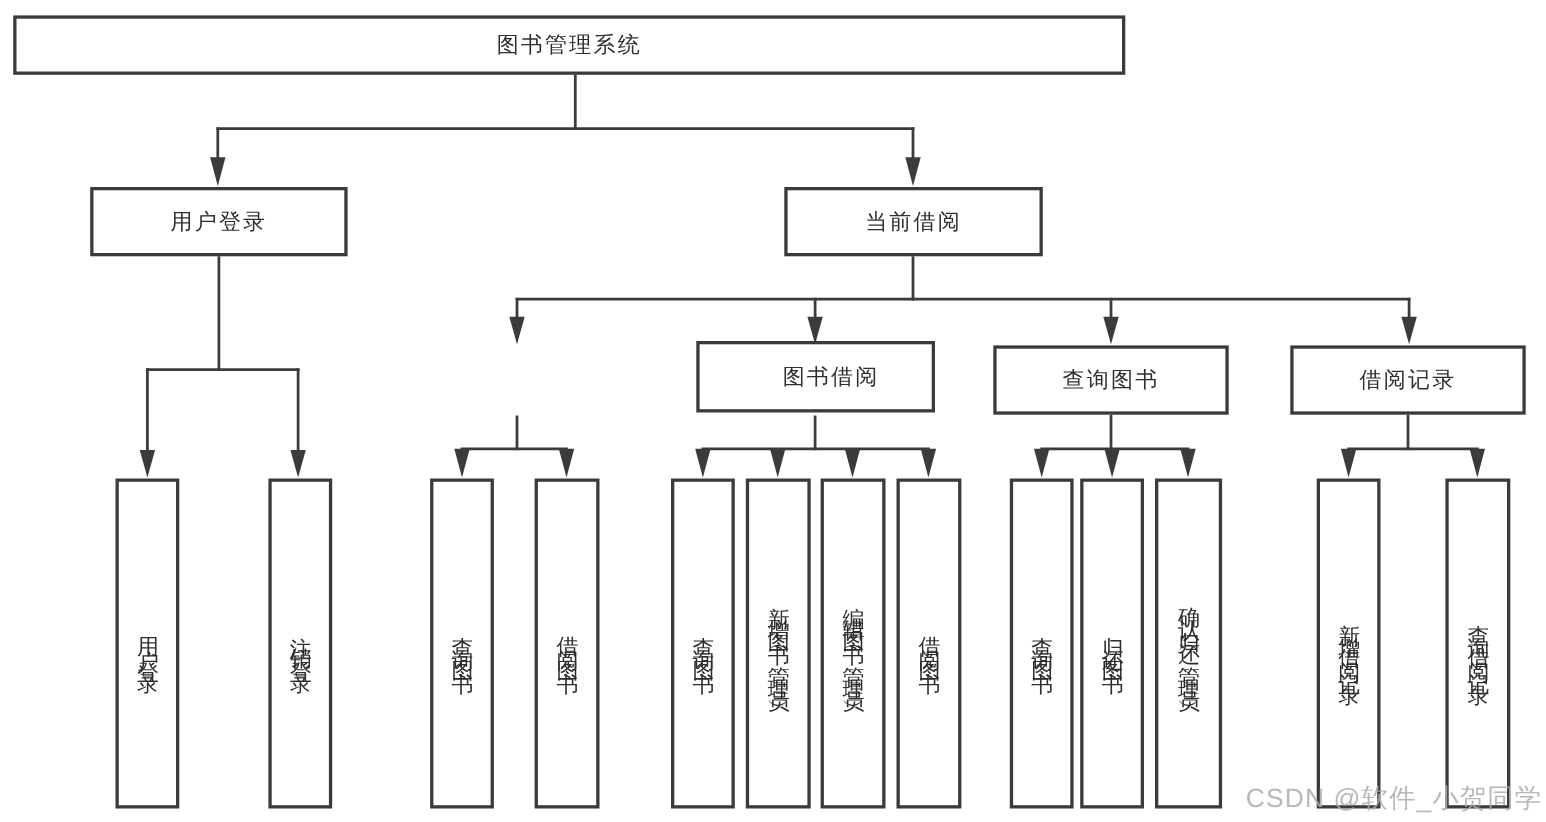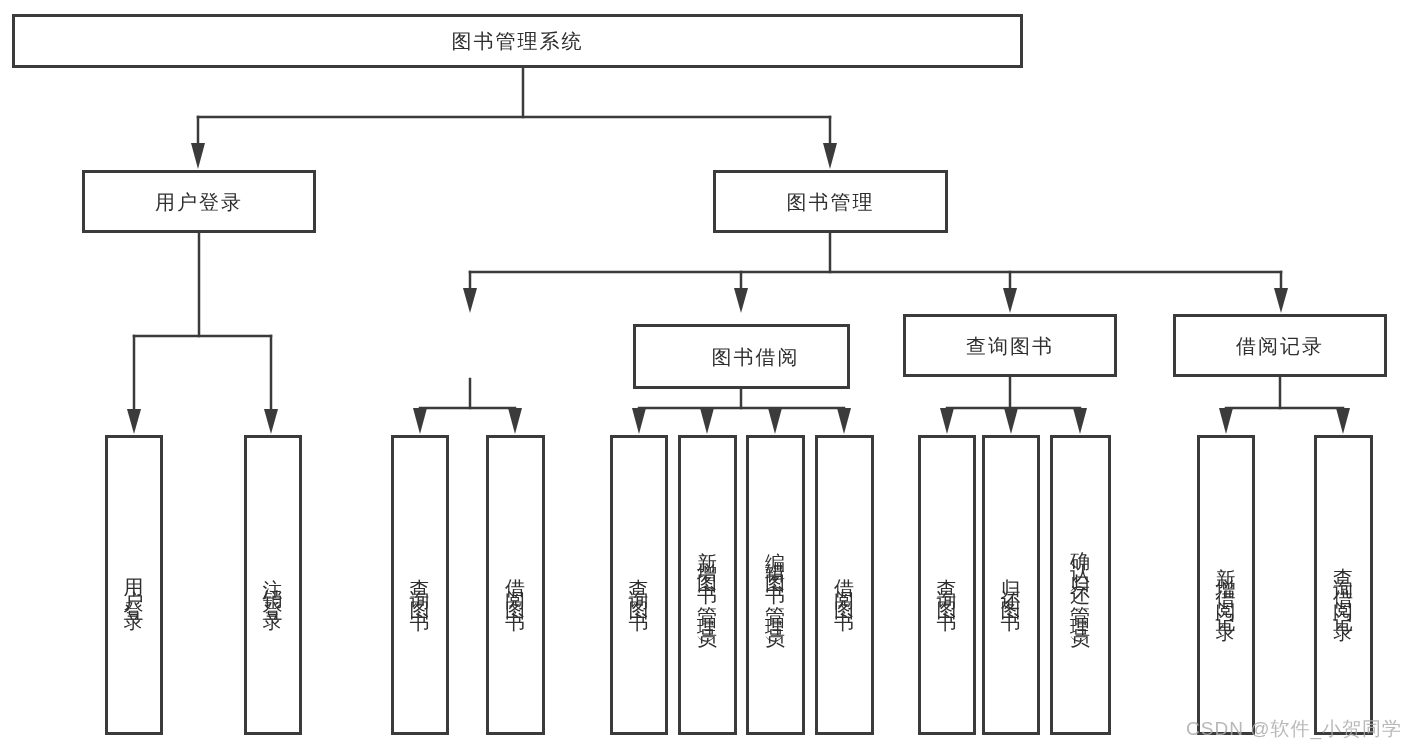--- a/index.html
+++ b/index.html
@@ -36,21 +36,21 @@
     writing-mode: vertical-rl;
     text-orientation: mixed;
     font-size: 20px;
     letter-spacing: 11px;
     line-height: 1;
   }
   #watermark {
     position: absolute;
     right: 3px;
     bottom: 5px;
-    font-size: 19px;
+    font-size: 24px;
     letter-spacing: 1px;
     color: rgba(172, 172, 172, 0.85);
     z-index: 10;
     white-space: nowrap;
   }
 </style>
 </head>
 <body>
 
 <div id="stage">
@@ -113,23 +113,23 @@
       <polygon points="1080,434 1073,408 1087,408"></polygon>
 
       <polygon points="1226,434 1219,408 1233,408"></polygon>
       <polygon points="1343,434 1336,408 1350,408"></polygon>
     </g>
   </svg>
 
   <div class="box h-box" style="left:12px; top:14px; width:1011px; height:54px;">图书管理系统</div>
 
   <div class="box h-box" style="left:82px; top:170px; width:234px; height:63px;">用户登录</div>
-  <div class="box h-box" style="left:713px; top:170px; width:235px; height:63px;">图书管理</div>
+  <div class="box h-box" style="left:713px; top:170px; width:235px; height:63px;">当前借阅</div>
 
-  <div class="box h-box" style="left:633px; top:324px; width:217px; height:65px;padding-left:28px;">图书借阅</div>
+  <div class="box h-box" style="left:633px; top:310px; width:217px; height:65px;padding-left:28px;">图书借阅</div>
   <div class="box h-box" style="left:903px; top:314px; width:214px; height:63px;">查询图书</div>
   <div class="box h-box" style="left:1173px; top:314px; width:214px; height:63px;">借阅记录</div>
 
   <div class="box v-box" style="left:105px; top:435px; width:58px; height:300px;">用户登录</div>
   <div class="box v-box" style="left:244px; top:435px; width:58px; height:300px;">注销登录</div>
 
   <div class="box v-box" style="left:391px; top:435px; width:58px; height:300px;">查询图书</div>
   <div class="box v-box" style="left:486px; top:435px; width:59px; height:300px;">借阅图书</div>
 
   <div class="box v-box" style="left:610px; top:435px; width:58px; height:300px;">查询图书</div>

